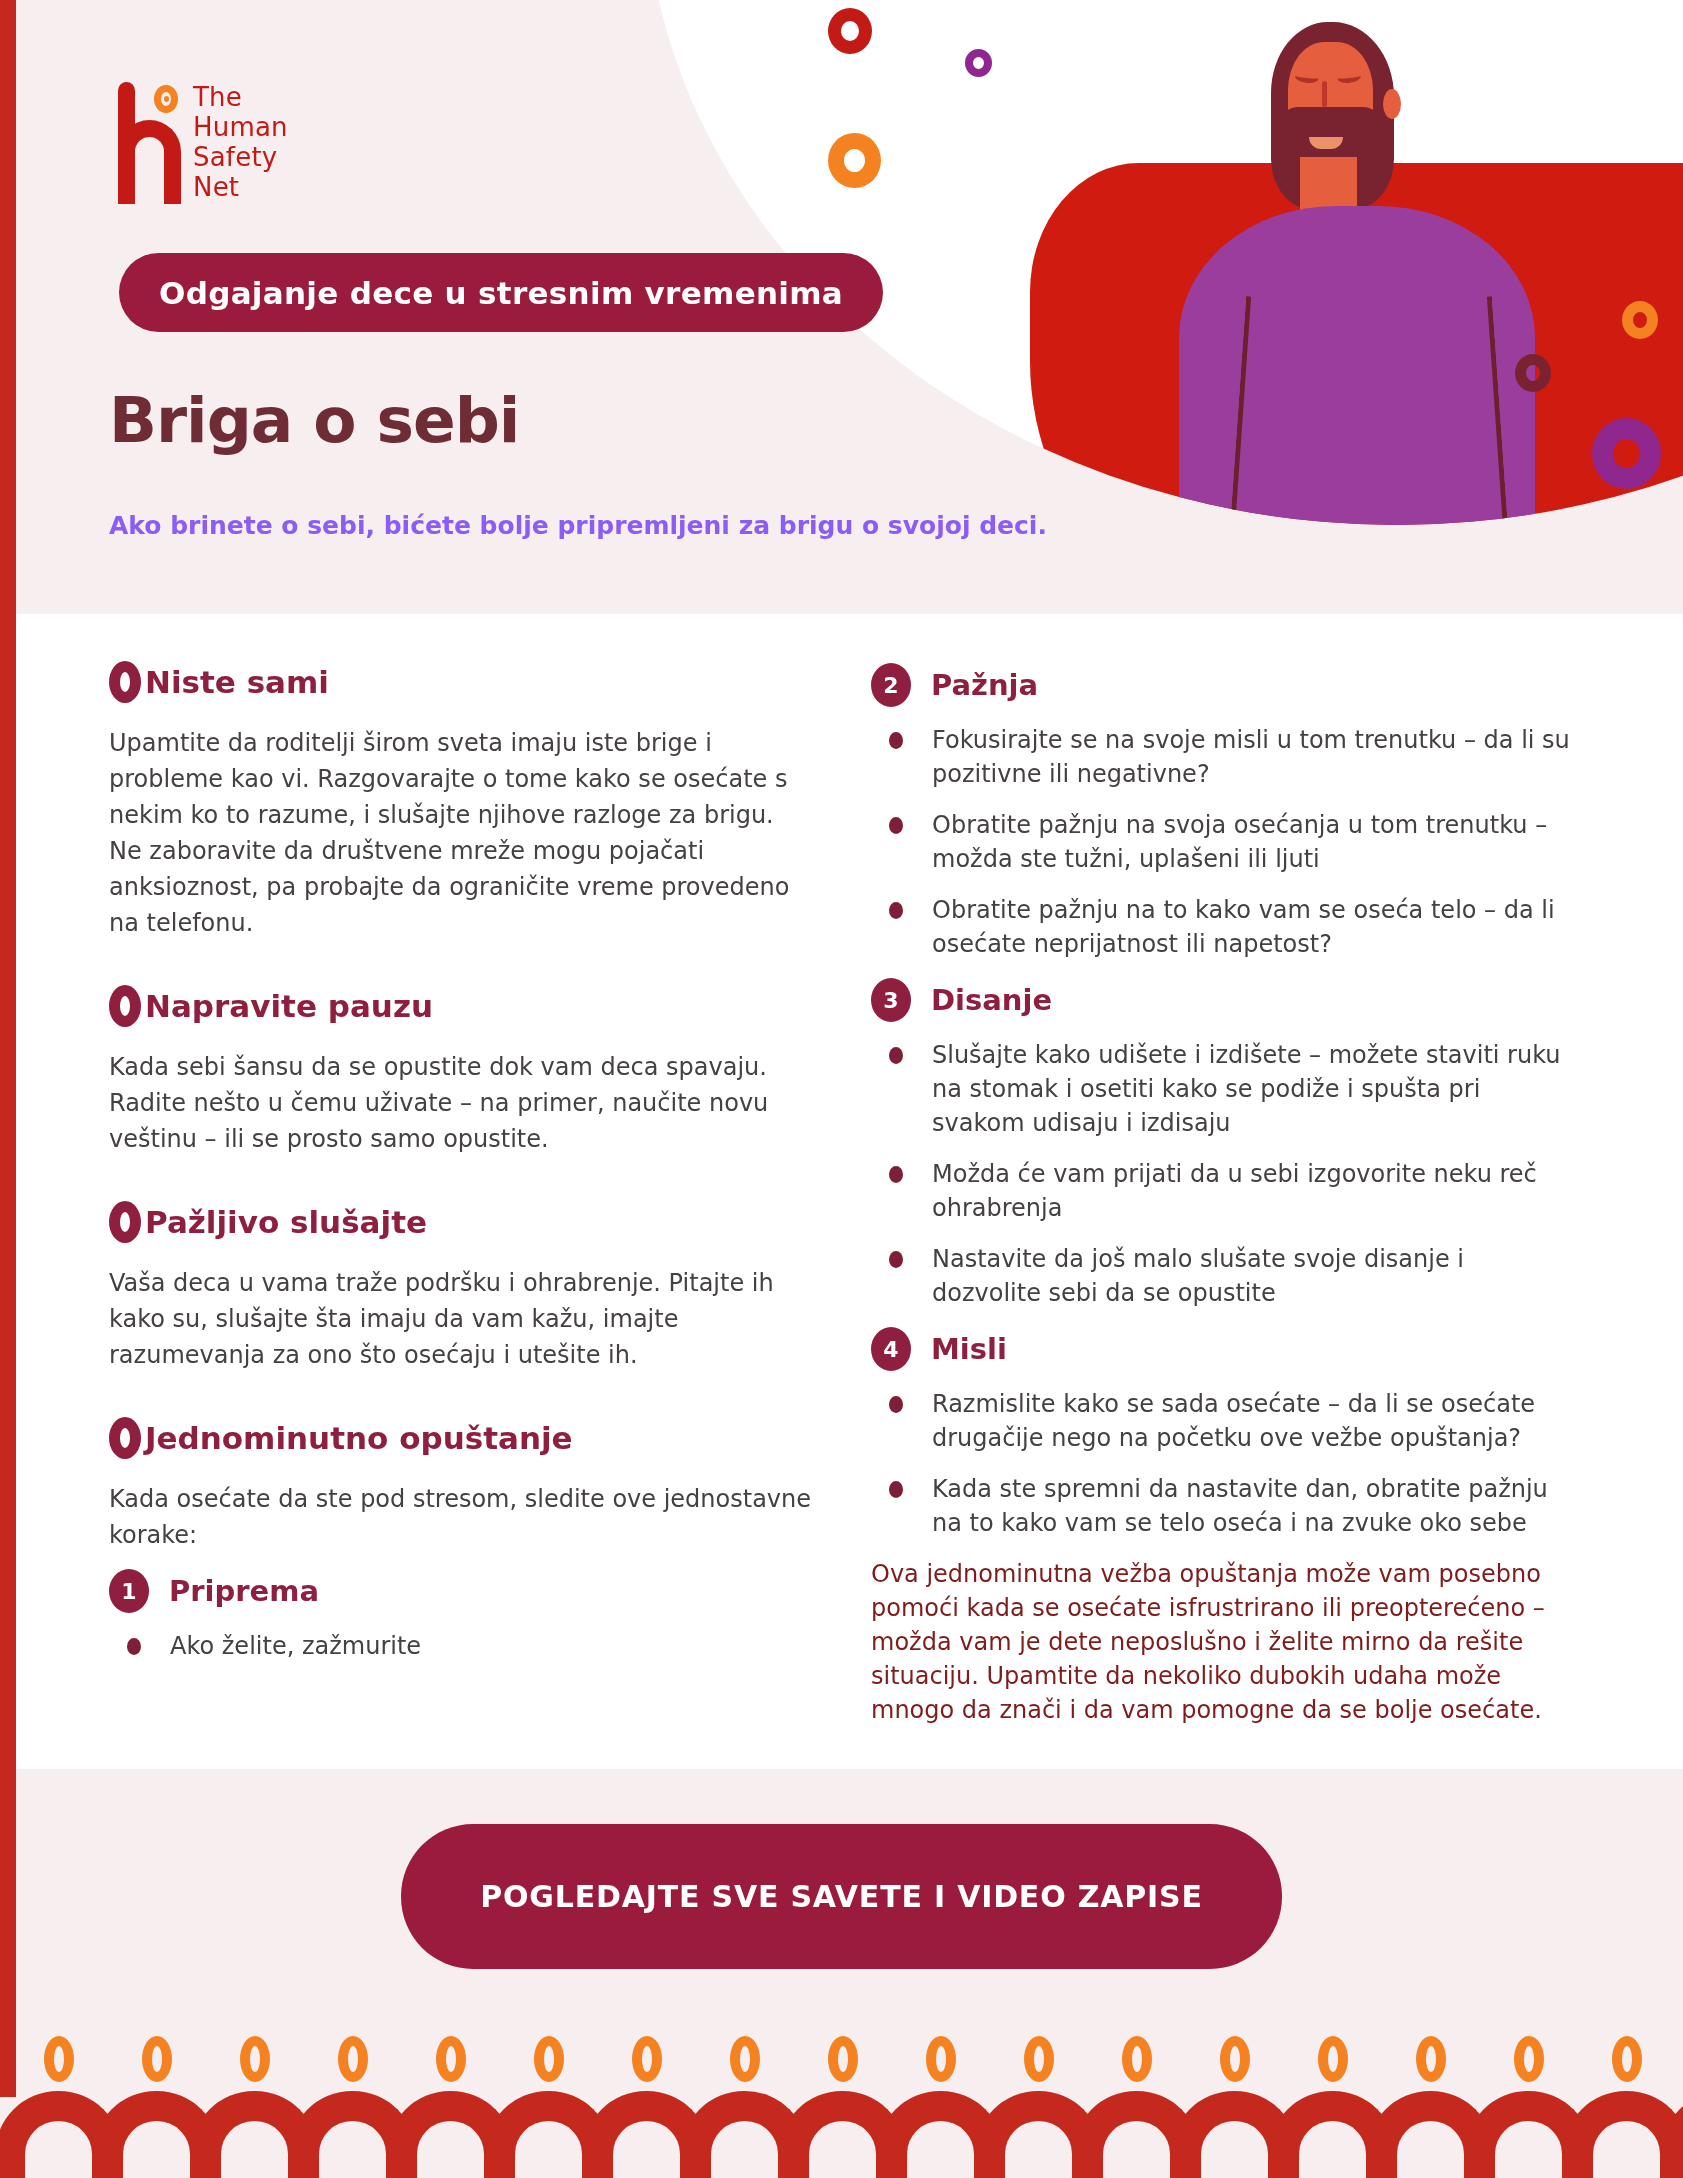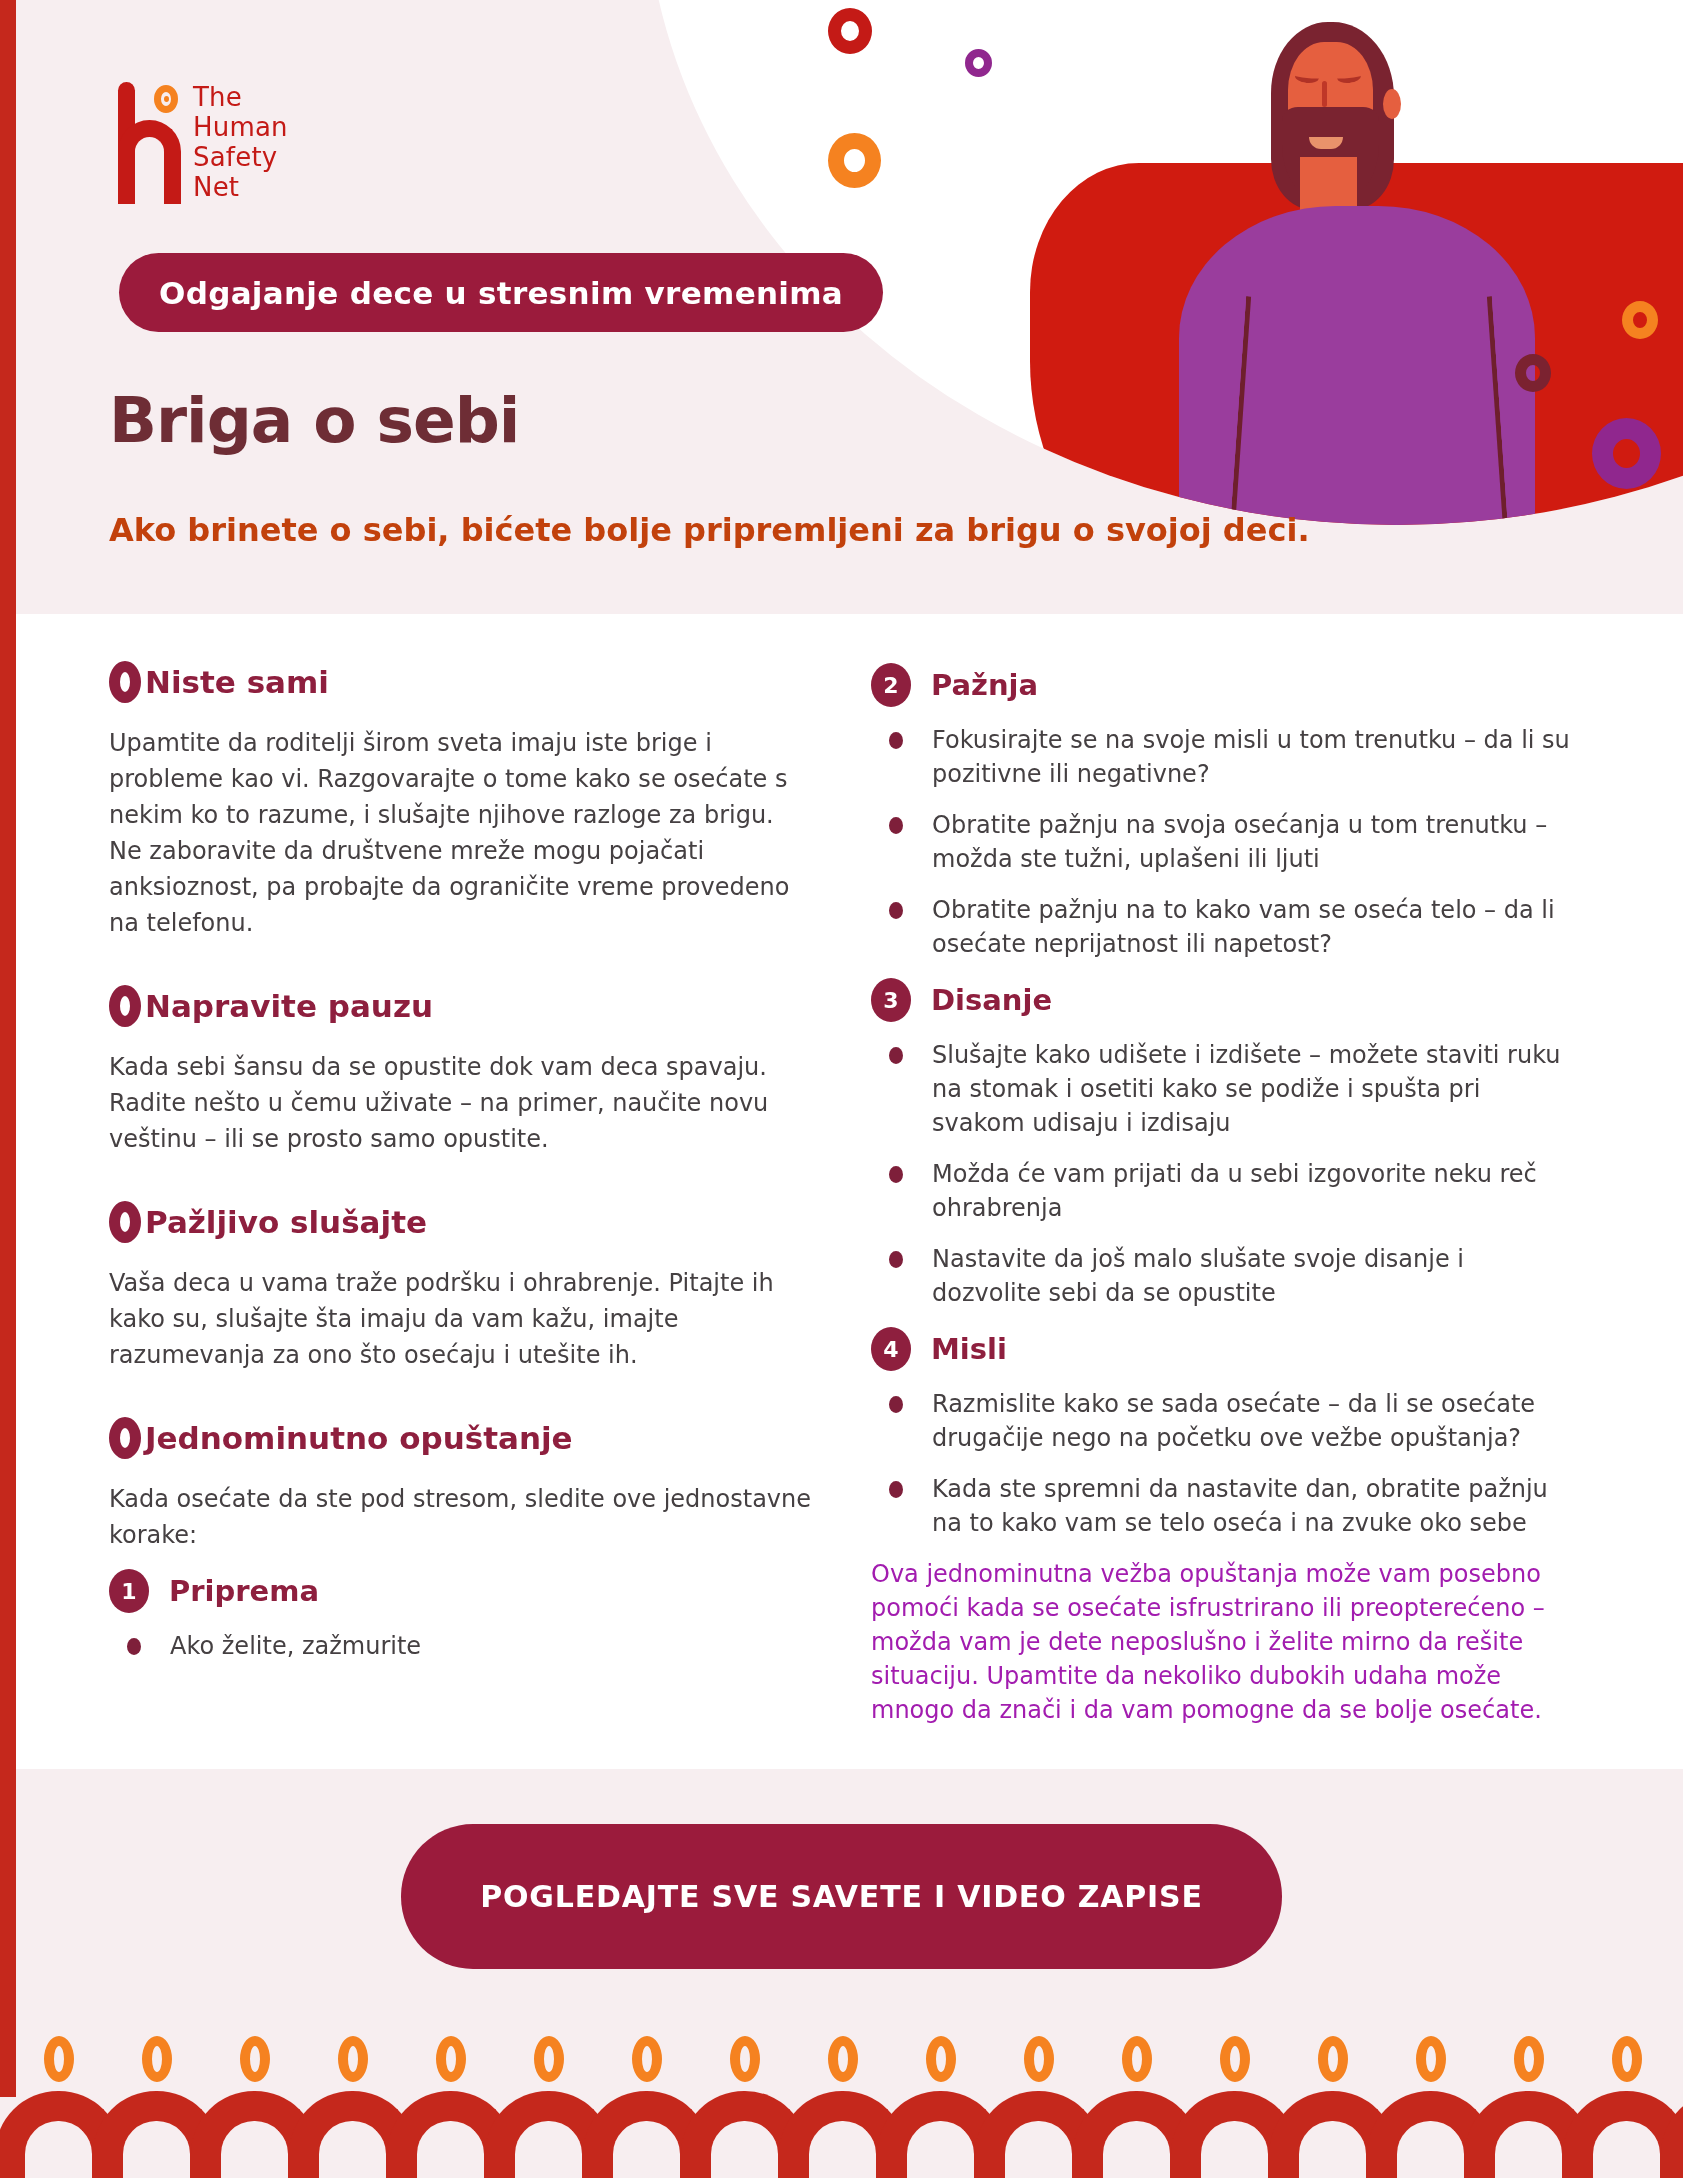--- a/index.html
+++ b/index.html
@@ -75,21 +75,21 @@
     height:79px; display:inline-flex; align-items:center;
     padding:0 40px; background:#9b1b3c; border-radius:40px;
     color:#ffffff; font-size:31px; font-weight:700; letter-spacing:0.3px;
   }
   .page-title {
     position:absolute; left:109px; top:384px; z-index:5;
     color:#6e2d35; font-size:63px; font-weight:700; letter-spacing:-1px;
   }
   .page-subtitle {
     position:absolute; left:109px; top:511px; z-index:5;
-    color:#c2410c; font-size:32px; font-weight:700;
+    color:#8b5cf6; font-size:25px; font-weight:700;
   }
 
   
   .col { position:absolute; z-index:5; }
   .col-left  { left:109px; top:661px; width:703px; }
   .col-right { left:871px; top:663px; width:708px; }
 
   .section-h { display:flex; align-items:center; gap:4px; margin-bottom:22px; }
   .section-h .o-icon {
     width:32px; height:42px; border:11px solid #8e1f3e; border-radius:50%;
@@ -107,21 +107,21 @@
     display:flex; align-items:center; justify-content:center; flex:0 0 auto;
   }
   .step-label { color:#8e1f3e; font-size:29px; font-weight:700; }
 
   .bullet { position:relative; padding-left:61px; color:#454042; font-size:24px; line-height:34px; margin-bottom:17px; }
   .bullet::before {
     content:""; position:absolute; left:18px; top:9px;
     width:14px; height:17px; background:#7e1f3a; border-radius:50%;
   }
   .col-right .step-row { margin-top:6px; }
-  .closing-p { color:#a21caf; font-size:24px; line-height:34px; margin-top:12px; }
+  .closing-p { color:#7f1d1d; font-size:24px; line-height:34px; margin-top:12px; }
 
   
   .cta-button {
     position:absolute; left:401px; top:55px;
     width:881px; height:145px; border:none; border-radius:72px;
     background:#9b1b3c; color:#ffffff;
     font-family:"DejaVu Sans","Liberation Sans",sans-serif;
     font-size:30px; font-weight:700; letter-spacing:0.8px;
     cursor:pointer; z-index:6;
   }

